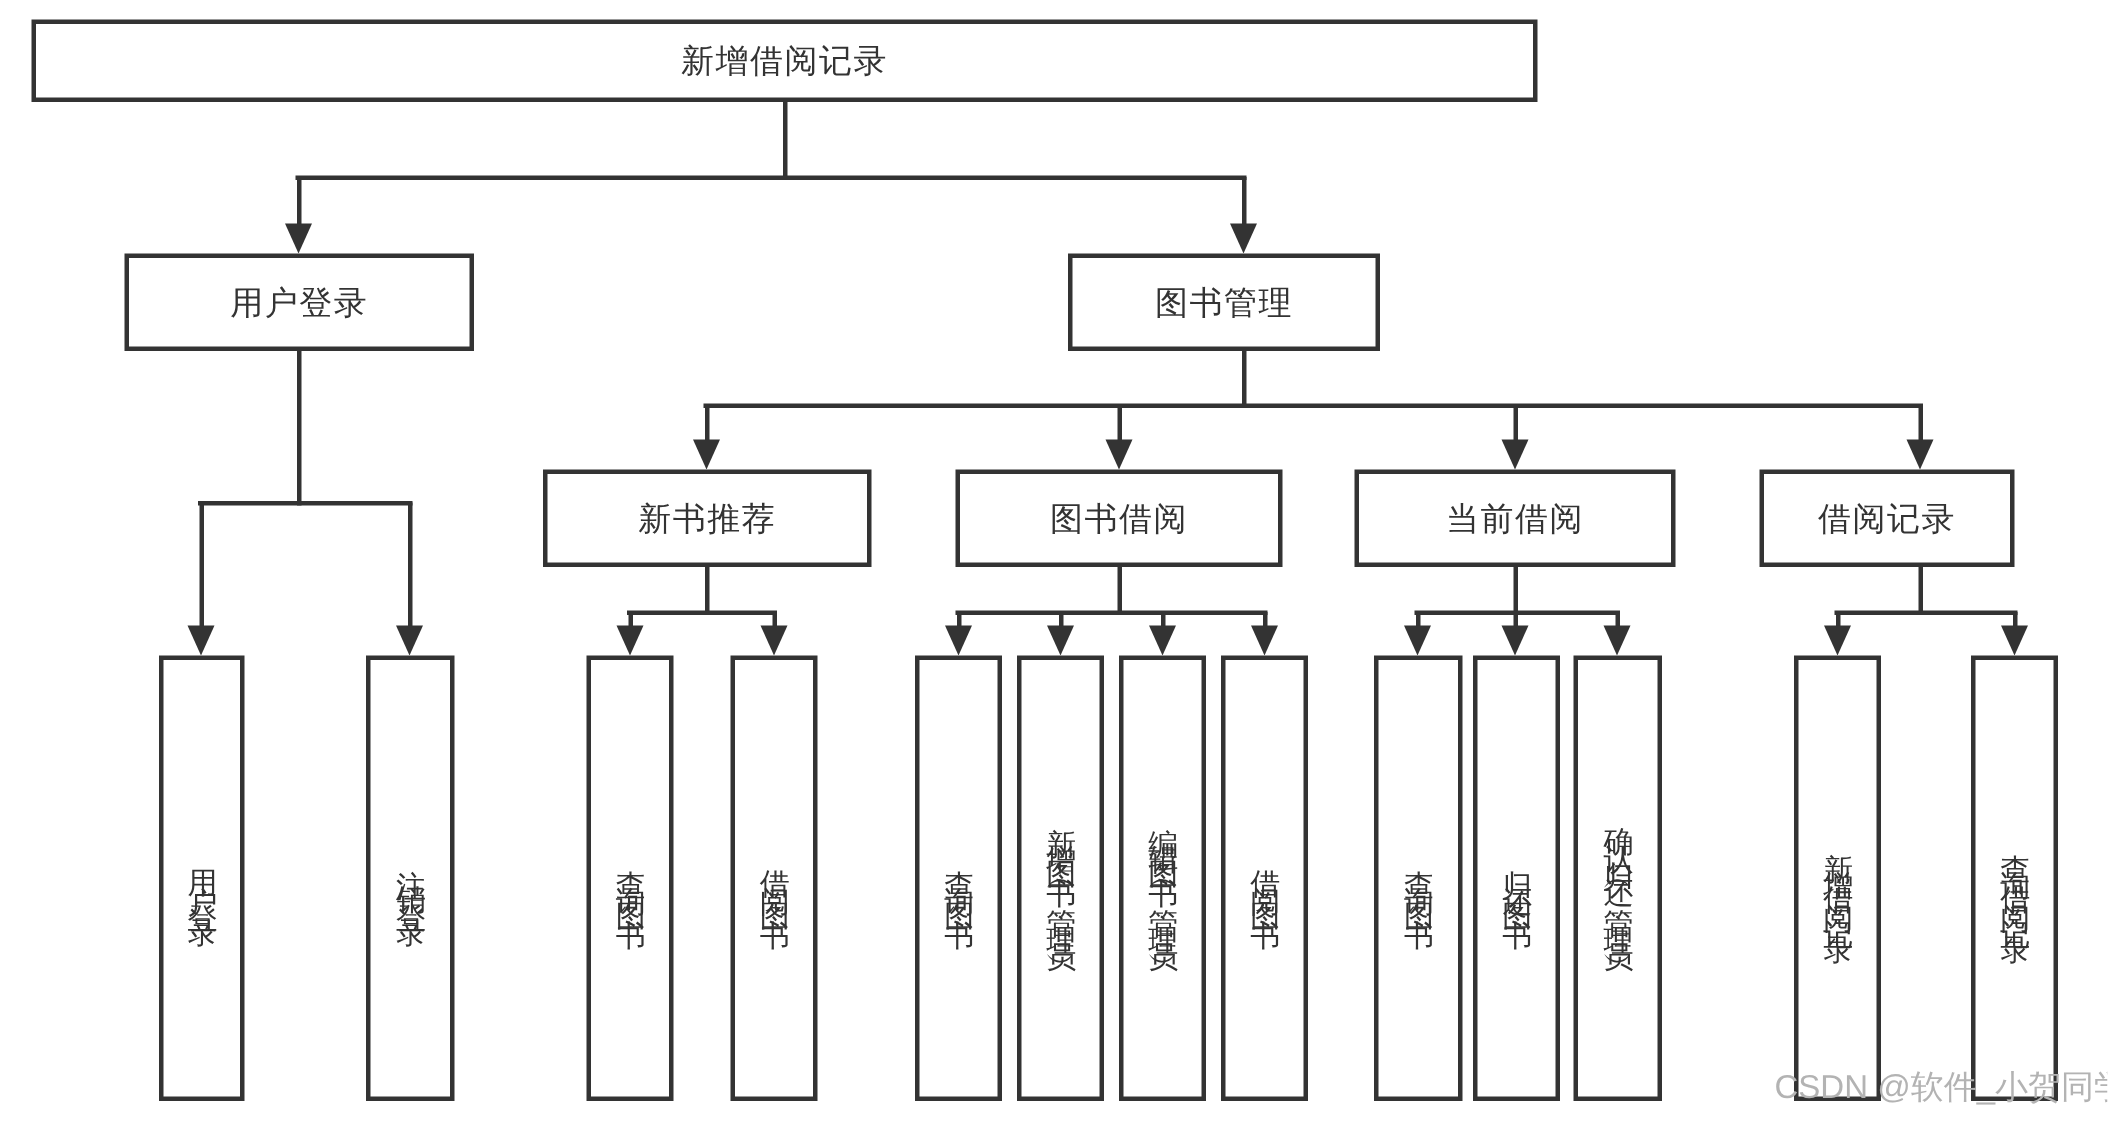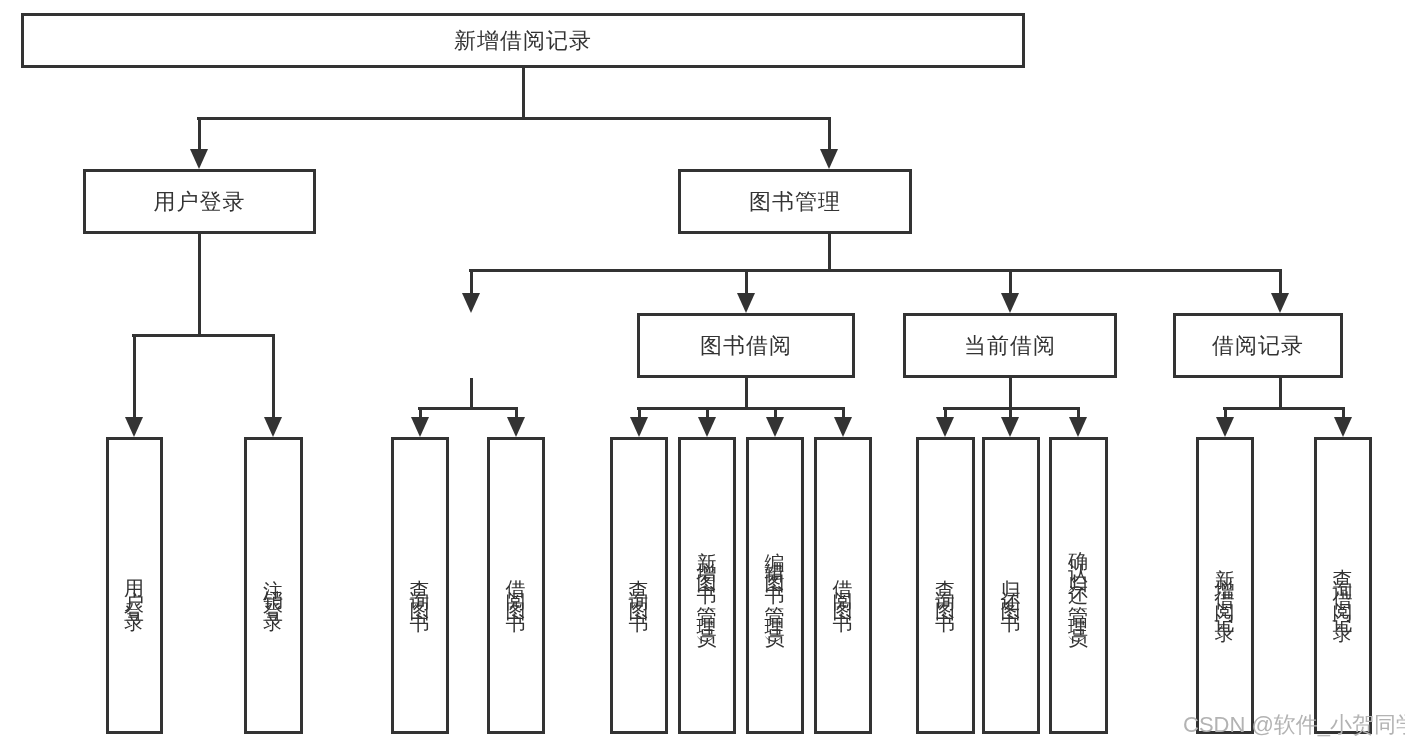--- a/index.html
+++ b/index.html
@@ -52,22 +52,23 @@
   }
 </style>
 </head>
 <body>
 
 <div id="diagram" style="--line: #333333; --text: #333333; --wm: #b3b3b3; --bg: #ffffff;">
 
   <div class="node h" style="left: 21px; top: 13px; width: 1004px; height: 55px;">新增借阅记录</div>
 
   <div class="node h" style="left: 83px; top: 169px; width: 233px; height: 65px;">用户登录</div>
-  <div class="node h" style="left: 678px; top: 169px; width: 234px; height: 65px;">图书管理</div>
+  <div class="node h" style="left: 712px; top: 169px; width: 208px; height: 65px;">图书管理</div>
 
+  <div class="node h" style="left: 362px; top: 313px; width: 219px; height: 65px;">新书推荐</div>
   <div class="node h" style="left: 637px; top: 313px; width: 218px; height: 65px;">图书借阅</div>
   <div class="node h" style="left: 903px; top: 313px; width: 214px; height: 65px;">当前借阅</div>
   <div class="node h" style="left: 1173px; top: 313px; width: 170px; height: 65px;">借阅记录</div>
 
   <div class="node v" style="left: 106px; top: 437px; width: 57px; height: 297px;">
       <span class="vtext">用户登录</span>
     </div>
   <div class="node v" style="left: 244px; top: 437px; width: 59px; height: 297px;">
       <span class="vtext">注销登录</span>
     </div>

